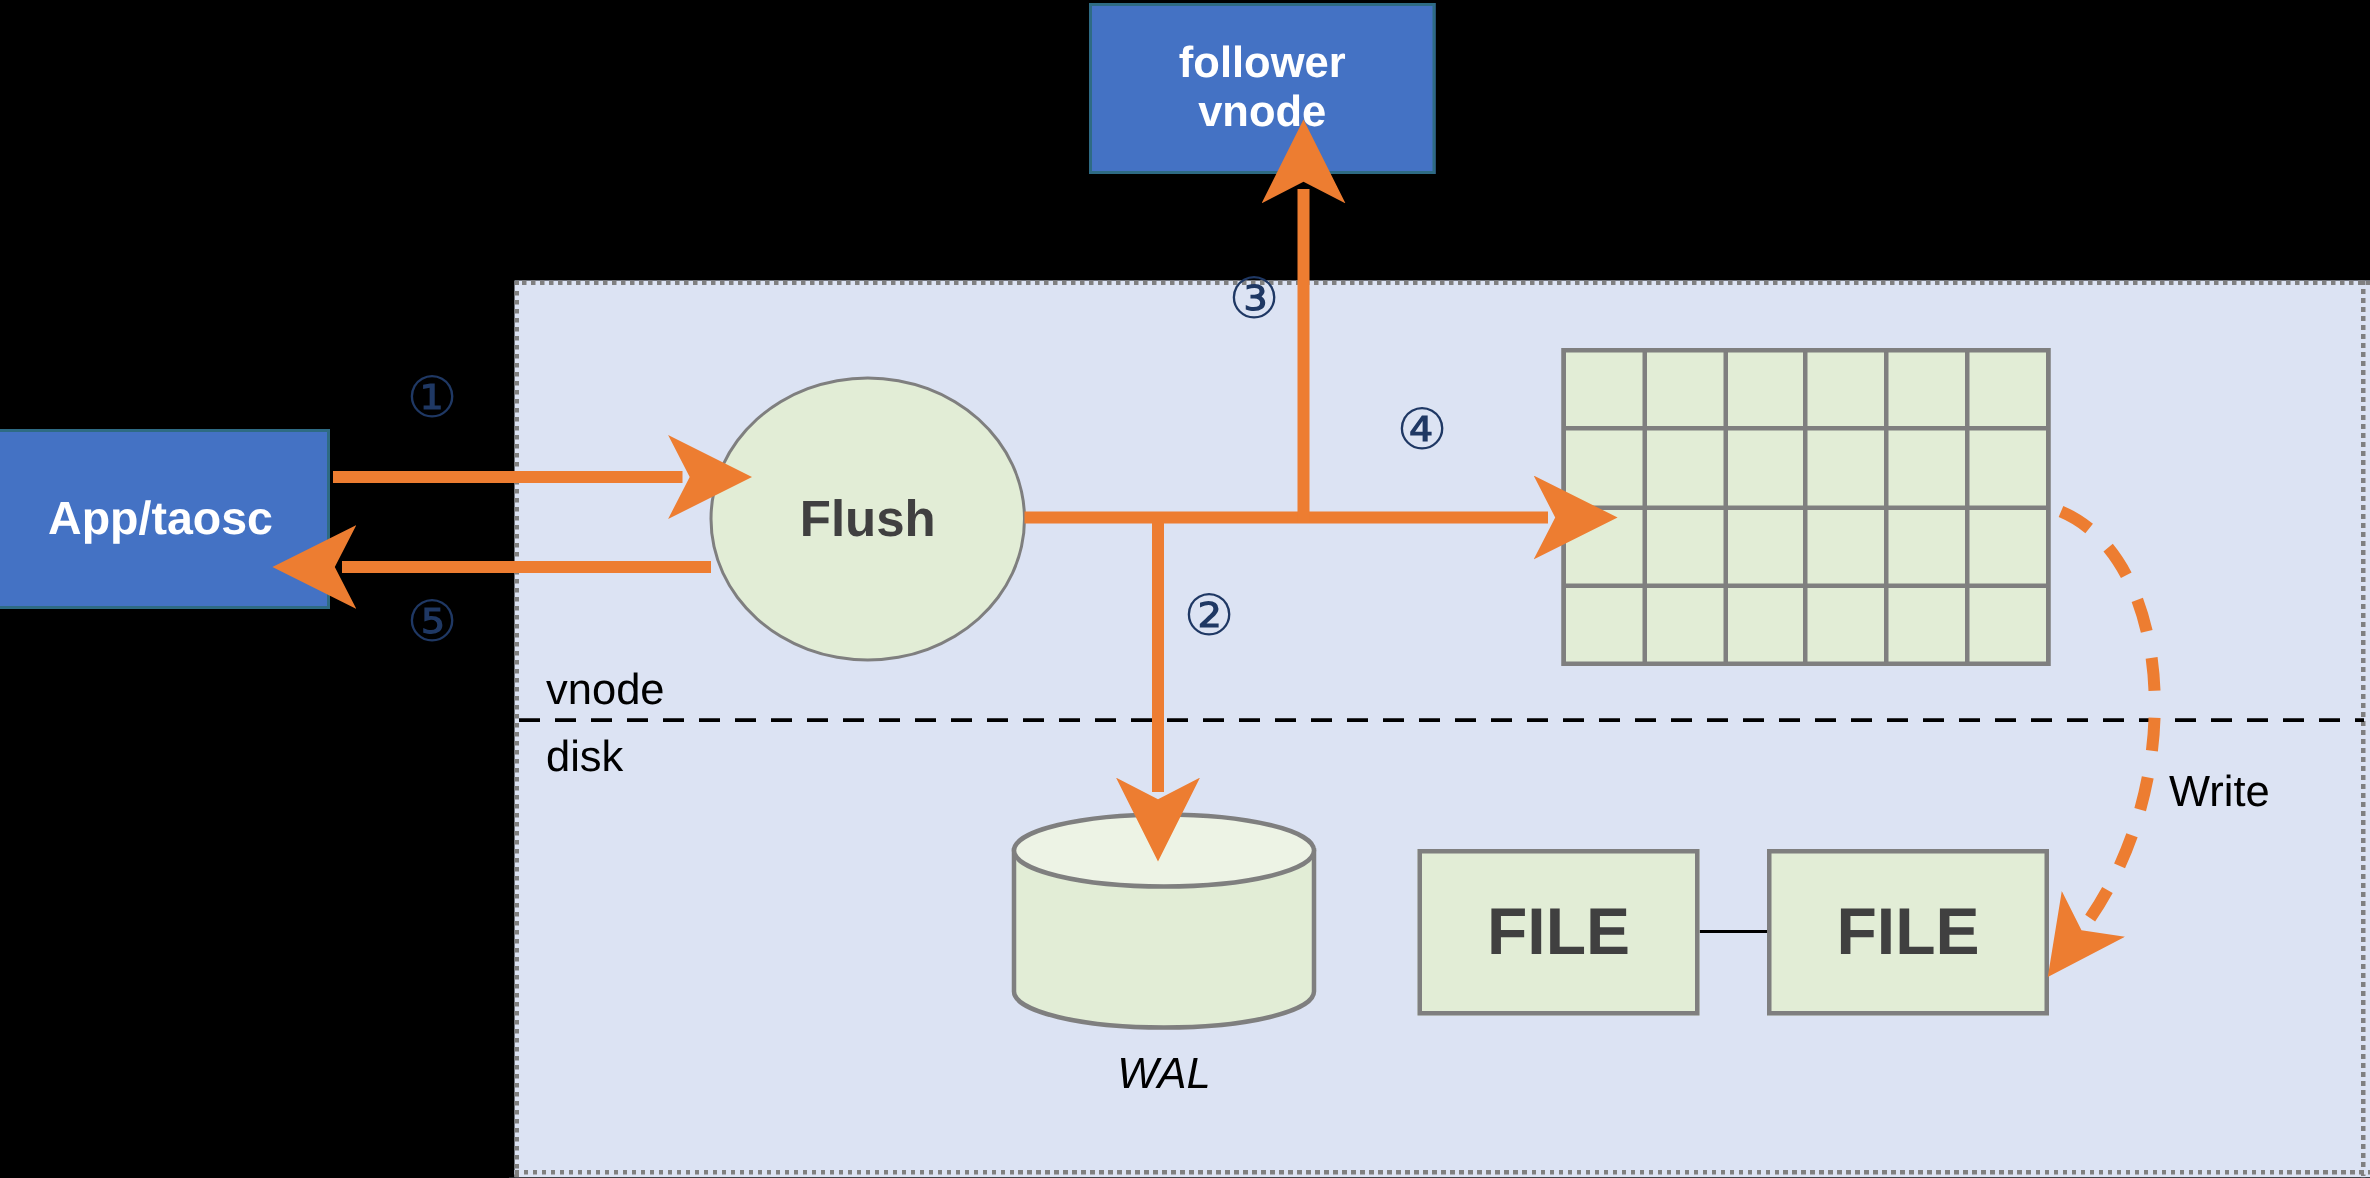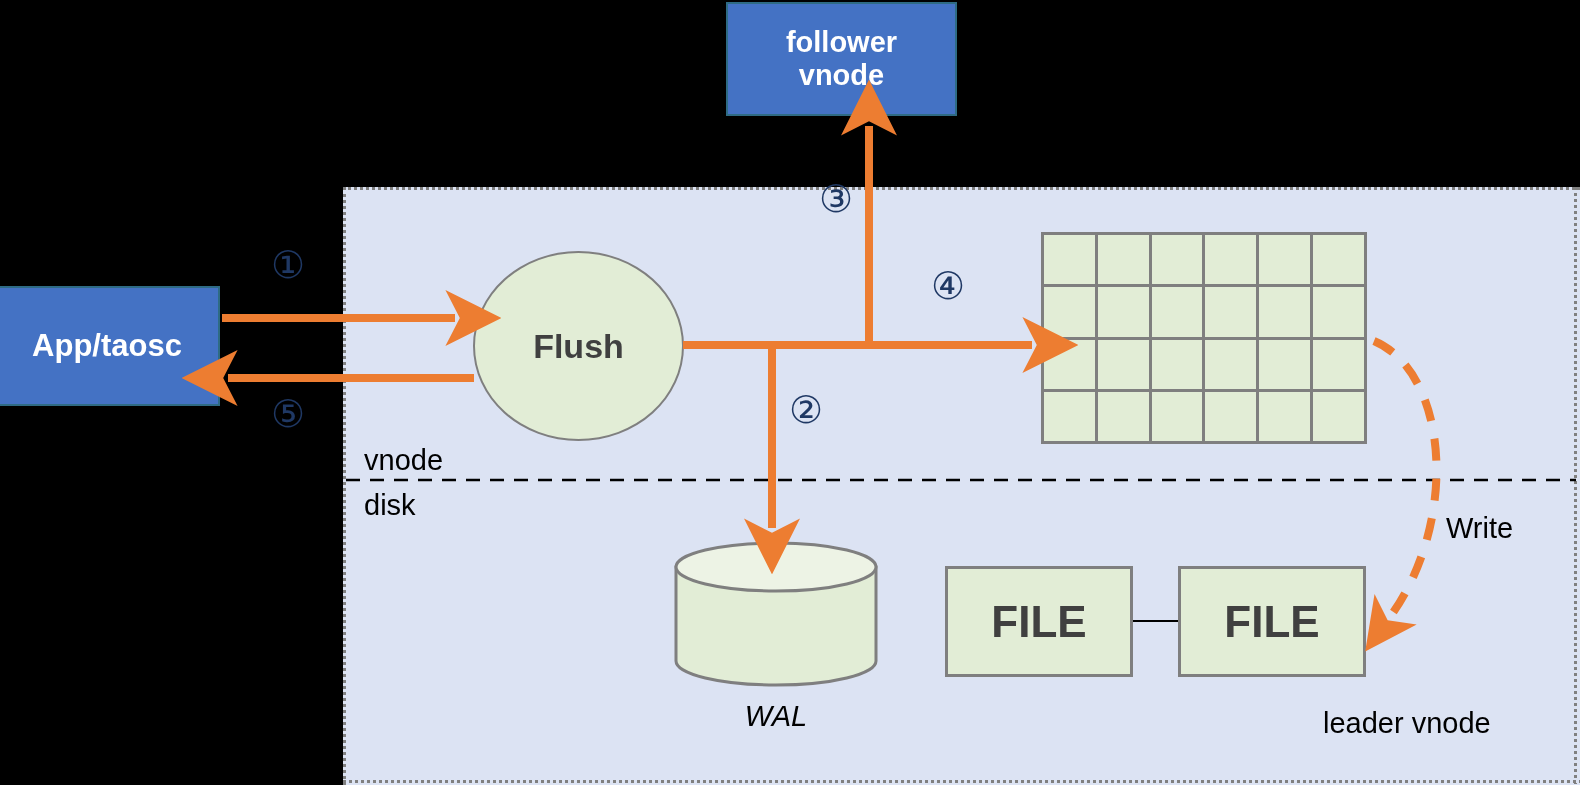--- a/index.html
+++ b/index.html
@@ -272,21 +272,20 @@
     <line x1="869" y1="348" x2="869" y2="126" stroke="#ED7D31" stroke-width="8" marker-end="url(#ah)"></line>
 
     <line x1="772" y1="342" x2="772" y2="528" stroke="#ED7D31" stroke-width="8" marker-end="url(#ah)"></line>
 
     <path d="M1374,341 C1448,372 1460,520 1390,617" fill="none" stroke="#ED7D31" stroke-width="8" stroke-dasharray="22 18" marker-end="url(#ah-dash)"></path>
   </svg>
 
   <div id="memory-label" class="plain-label">vnode</div>
   <div id="disk-label" class="plain-label">disk</div>
   <div id="flush-label" class="plain-label">Write</div>
-  <div id="leader-label" class="plain-label">leader vnode</div>
 
   <div id="step-1" class="step-circle">①</div>
   <div id="step-2" class="step-circle">②</div>
   <div id="step-3" class="step-circle">③</div>
   <div id="step-4" class="step-circle">④</div>
   <div id="step-5" class="step-circle">⑤</div>
 
 </div>
 
 </body></html>

